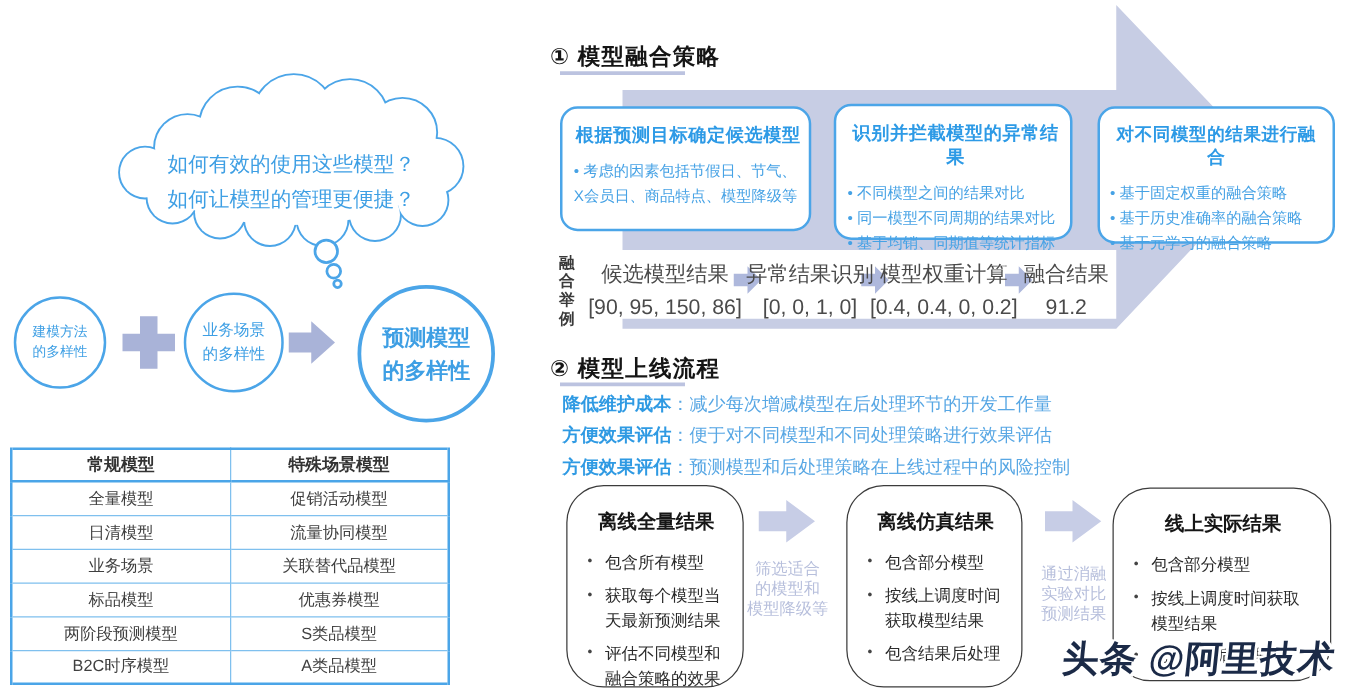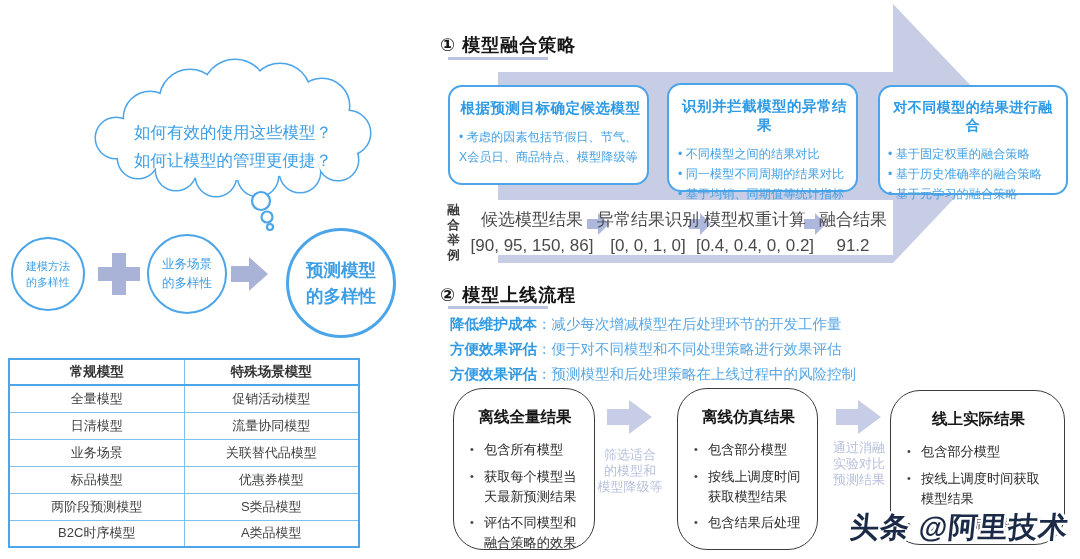--- a/index.html
+++ b/index.html
@@ -262,21 +262,21 @@
     <div class="kb-bullet">
         <span class="dot">•</span>
         <span>按线上调度时间获取模型结果</span>
       </div>
     <div class="kb-bullet">
         <span class="dot">•</span>
         <span>包含结果后处理</span>
       </div>
   </div>
 
-  <div class="arrow-label" style="left:826px;top:440px;width:66px;">
+  <div class="arrow-label" style="left:826px;top:451px;width:66px;">
     <div>通过消融</div>
     <div>实验对比</div>
     <div>预测结果</div>
   </div>
 
   <div class="black-box" style="left:890px;top:390px;width:175px;height:155px;">
     <div class="kb-head">线上实际结果</div>
     <div class="kb-bullet">
         <span class="dot">•</span>
         <span>包含部分模型</span>

